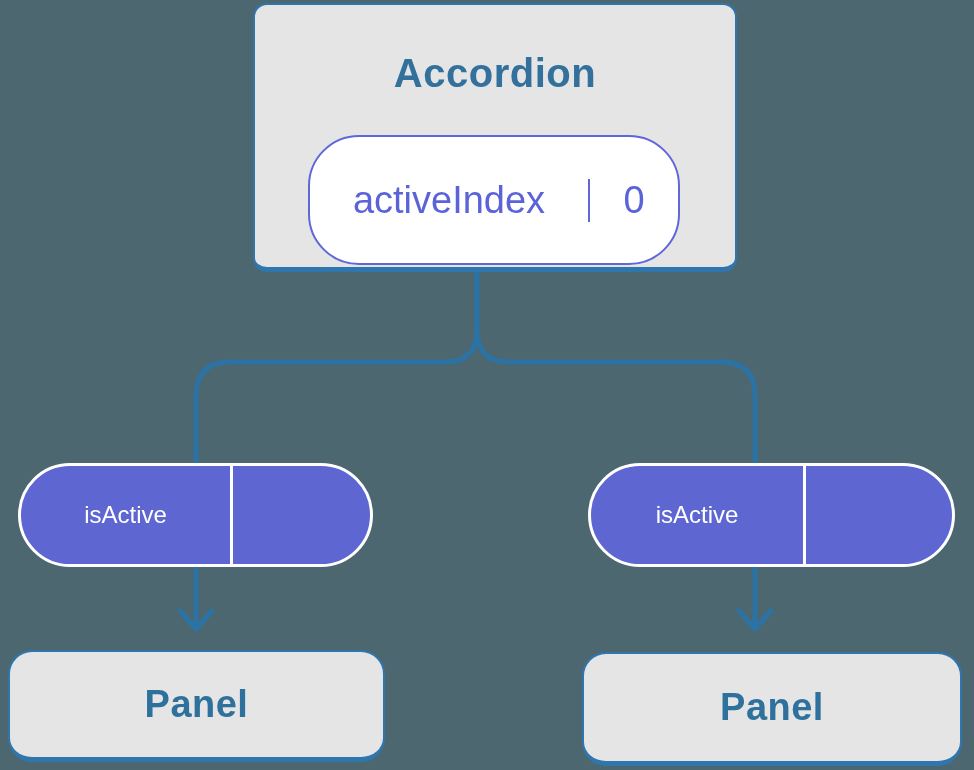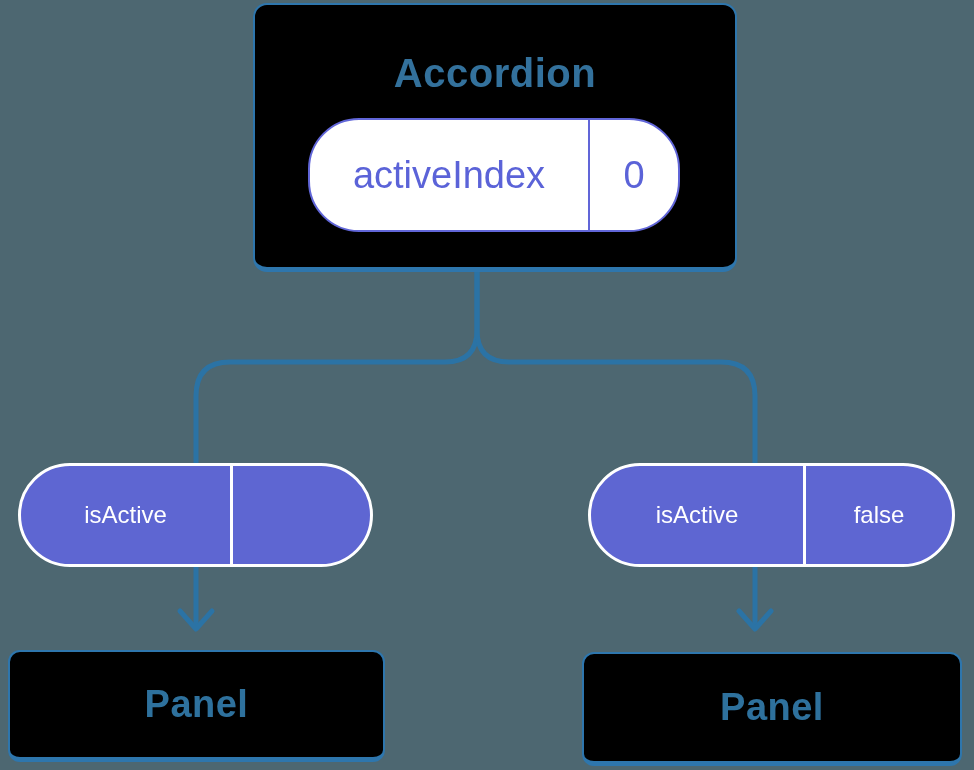--- a/index.html
+++ b/index.html
@@ -13,21 +13,21 @@
 
   
   .connectors{position:absolute;left:0;top:0;z-index:1;}
   .connectors path{
     fill:none;stroke:#2B73A5;stroke-width:5;
     stroke-linecap:round;stroke-linejoin:round;
   }
 
   .card{
     position:absolute;z-index:2;
-    background:#000000;
+    background:#e5e5e5;
     border:2px solid #2E76AD;
     border-bottom-width:5px;
     border-radius:14px;
     box-sizing:border-box;
   }
   .accordion-card{left:253px;top:3px;width:484px;height:269px;}
   .card-title{
     position:absolute;left:0;top:46px;width:100%;
     text-align:center;
     font-size:40px;font-weight:600;color:#33719C;
@@ -40,42 +40,43 @@
     box-sizing:border-box;
   }
   .seg{
     display:flex;align-items:center;justify-content:center;
     font-weight:500;
   }
   .seg-value{flex:1;}
 
   
   .pill-outline{
-    left:53px;top:113px;width:372px;height:114px;
+    left:53px;top:130px;width:372px;height:130px;
     border:2px solid #6166D8;border-radius:51px;
     background:#FFFFFF;color:#5B63D8;
     font-size:38px;
+    align-items:center;
   }
   .pill-outline .seg-name{width:278px;border-right:2px solid #6166D8;}
 
   
   .pill-filled{
     background:#5E66D2;
     border:3px solid #FFFFFF;border-radius:52px;
     color:#FFFFFF;font-size:24px;
   }
   .pill-prop-left{left:18px;top:463px;width:355px;height:104px;}
   .pill-prop-left .seg-name{width:209px;border-right:3px solid #FFFFFF;}
   .pill-prop-right{left:588px;top:463px;width:367px;height:104px;}
   .pill-prop-right .seg-name{width:212px;border-right:3px solid #FFFFFF;}
 
   
   .panel-card{
     display:flex;align-items:center;justify-content:center;
-    border-radius:12px;
+    border-radius:24px;
   }
   .panel-left{left:8px;top:650px;width:377px;height:112px;}
   .panel-right{left:582px;top:652px;width:380px;height:114px;}
   .panel-label{
     font-size:38px;font-weight:600;color:#2E719D;
     letter-spacing:0.5px;
   }
 </style>
 </head>
 <body>
@@ -97,21 +98,20 @@
       <div class="seg seg-value">0</div>
     </div>
   </div>
 
   <div class="pill pill-filled pill-prop-left">
     <div class="seg seg-name">isActive</div>
   </div>
 
   <div class="pill pill-filled pill-prop-right">
     <div class="seg seg-name">isActive</div>
-    <div class="seg seg-value">false</div>
   </div>
 
   <div class="card panel-card panel-left">
     <div class="panel-label">Panel</div>
   </div>
 
   <div class="card panel-card panel-right">
     <div class="panel-label">Panel</div>
   </div>
 

